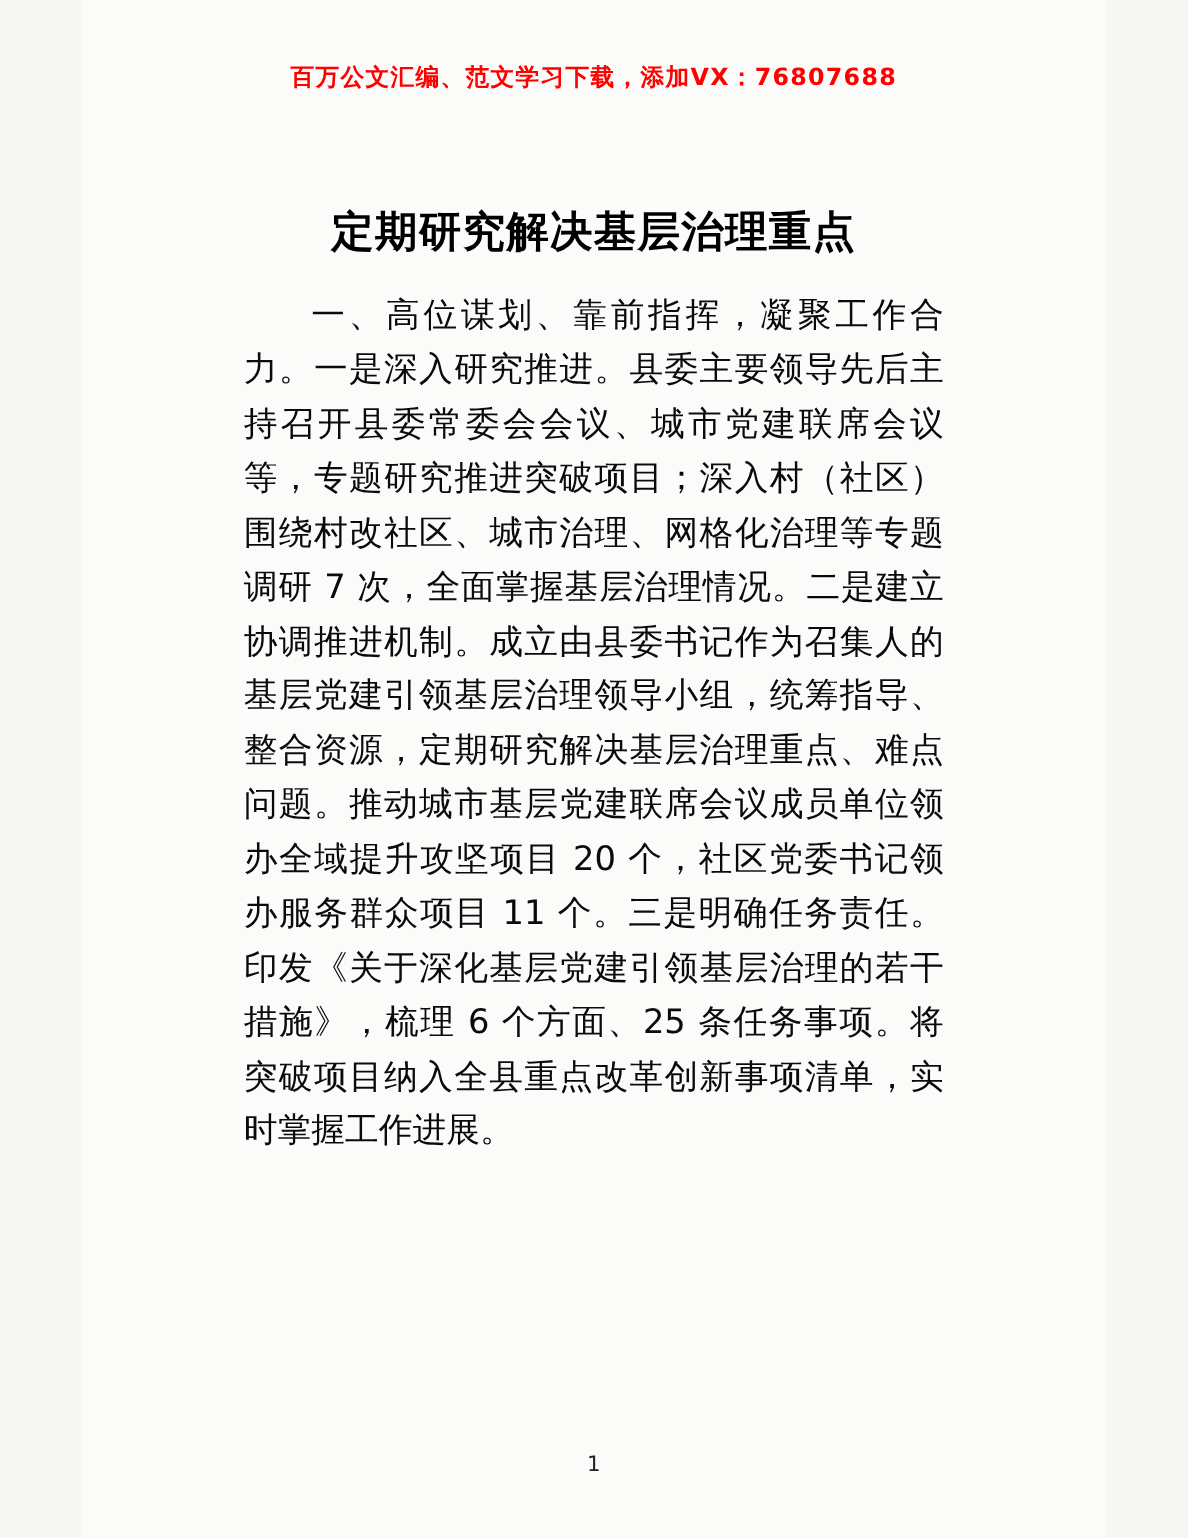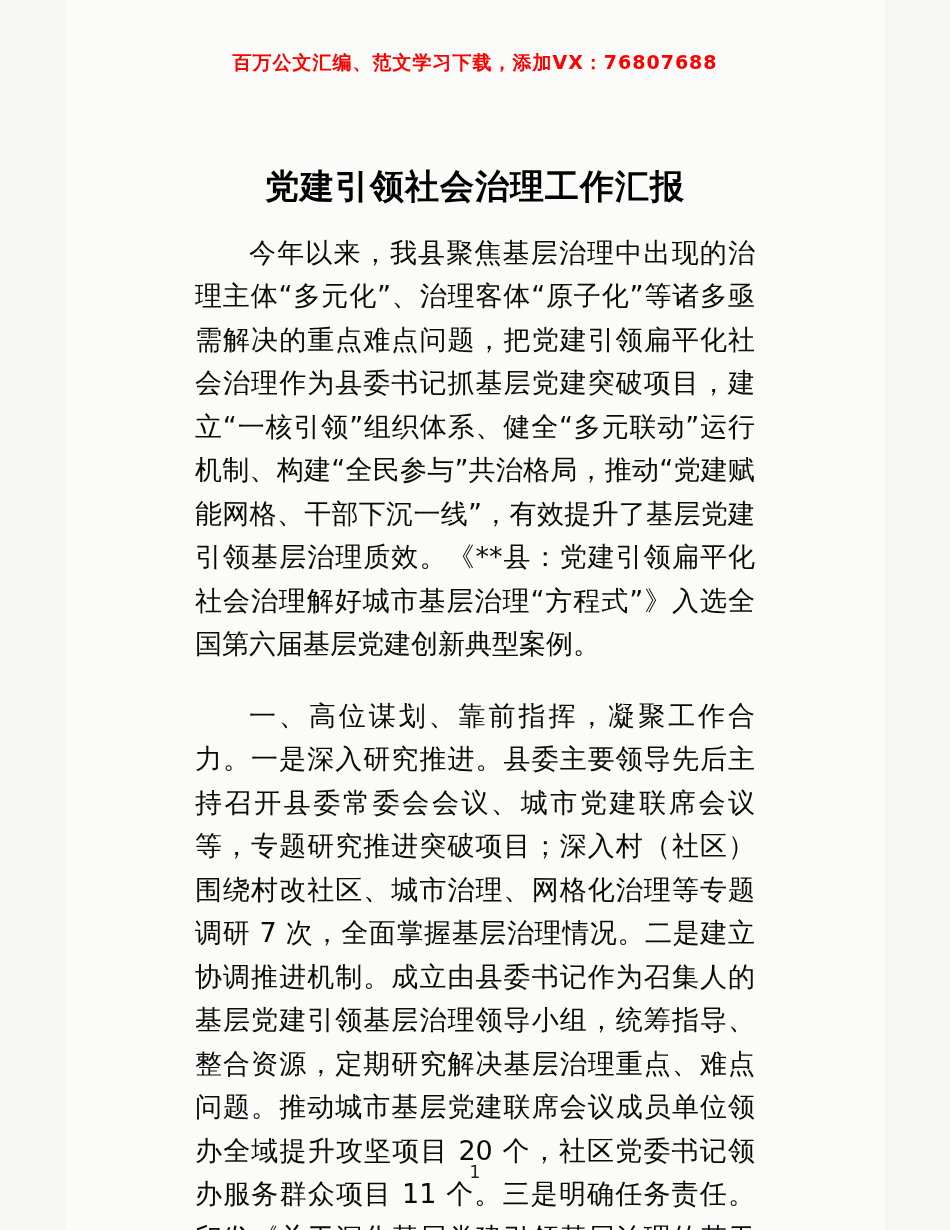--- a/index.html
+++ b/index.html
@@ -61,22 +61,21 @@
     color: #222;
   }
 </style>
 </head>
 <body>
 
 <div class="page">
 
   <div class="notice" style="color:#fe0000;">百万公文汇编、范文学习下载，添加VX：76807688</div>
 
-  <h1 class="doc-title">党建引领社会治理工作汇报</h1>
+  <h1 class="doc-title">定期研究解决基层治理重点</h1>
 
   <div class="body-text">
-    <p class="para">今年以来，我县聚焦基层治理中出现的治理主体“多元化”、治理客体“原子化”等诸多亟需解决的重点难点问题，把党建引领扁平化社会治理作为县委书记抓基层党建突破项目，建立“一核引领”组织体系、健全“多元联动”运行机制、构建“全民参与”共治格局，推动“党建赋能网格、干部下沉一线”，有效提升了基层党建引领基层治理质效。《**县：党建引领扁平化社会治理解好城市基层治理“方程式”》入选全国第六届基层党建创新典型案例。</p>
     <p class="para">一、高位谋划、靠前指挥，凝聚工作合力。一是深入研究推进。县委主要领导先后主持召开县委常委会会议、城市党建联席会议等，专题研究推进突破项目；深入村（社区）围绕村改社区、城市治理、网格化治理等专题调研 7 次，全面掌握基层治理情况。二是建立协调推进机制。成立由县委书记作为召集人的基层党建引领基层治理领导小组，统筹指导、整合资源，定期研究解决基层治理重点、难点问题。推动城市基层党建联席会议成员单位领办全域提升攻坚项目 20 个，社区党委书记领办服务群众项目 11 个。三是明确任务责任。印发《关于深化基层党建引领基层治理的若干措施》，梳理 6 个方面、25 条任务事项。将突破项目纳入全县重点改革创新事项清单，实时掌握工作进展。</p>
   </div>
 
   <div class="page-number">1</div>
 
 </div>
 
 </body></html>

